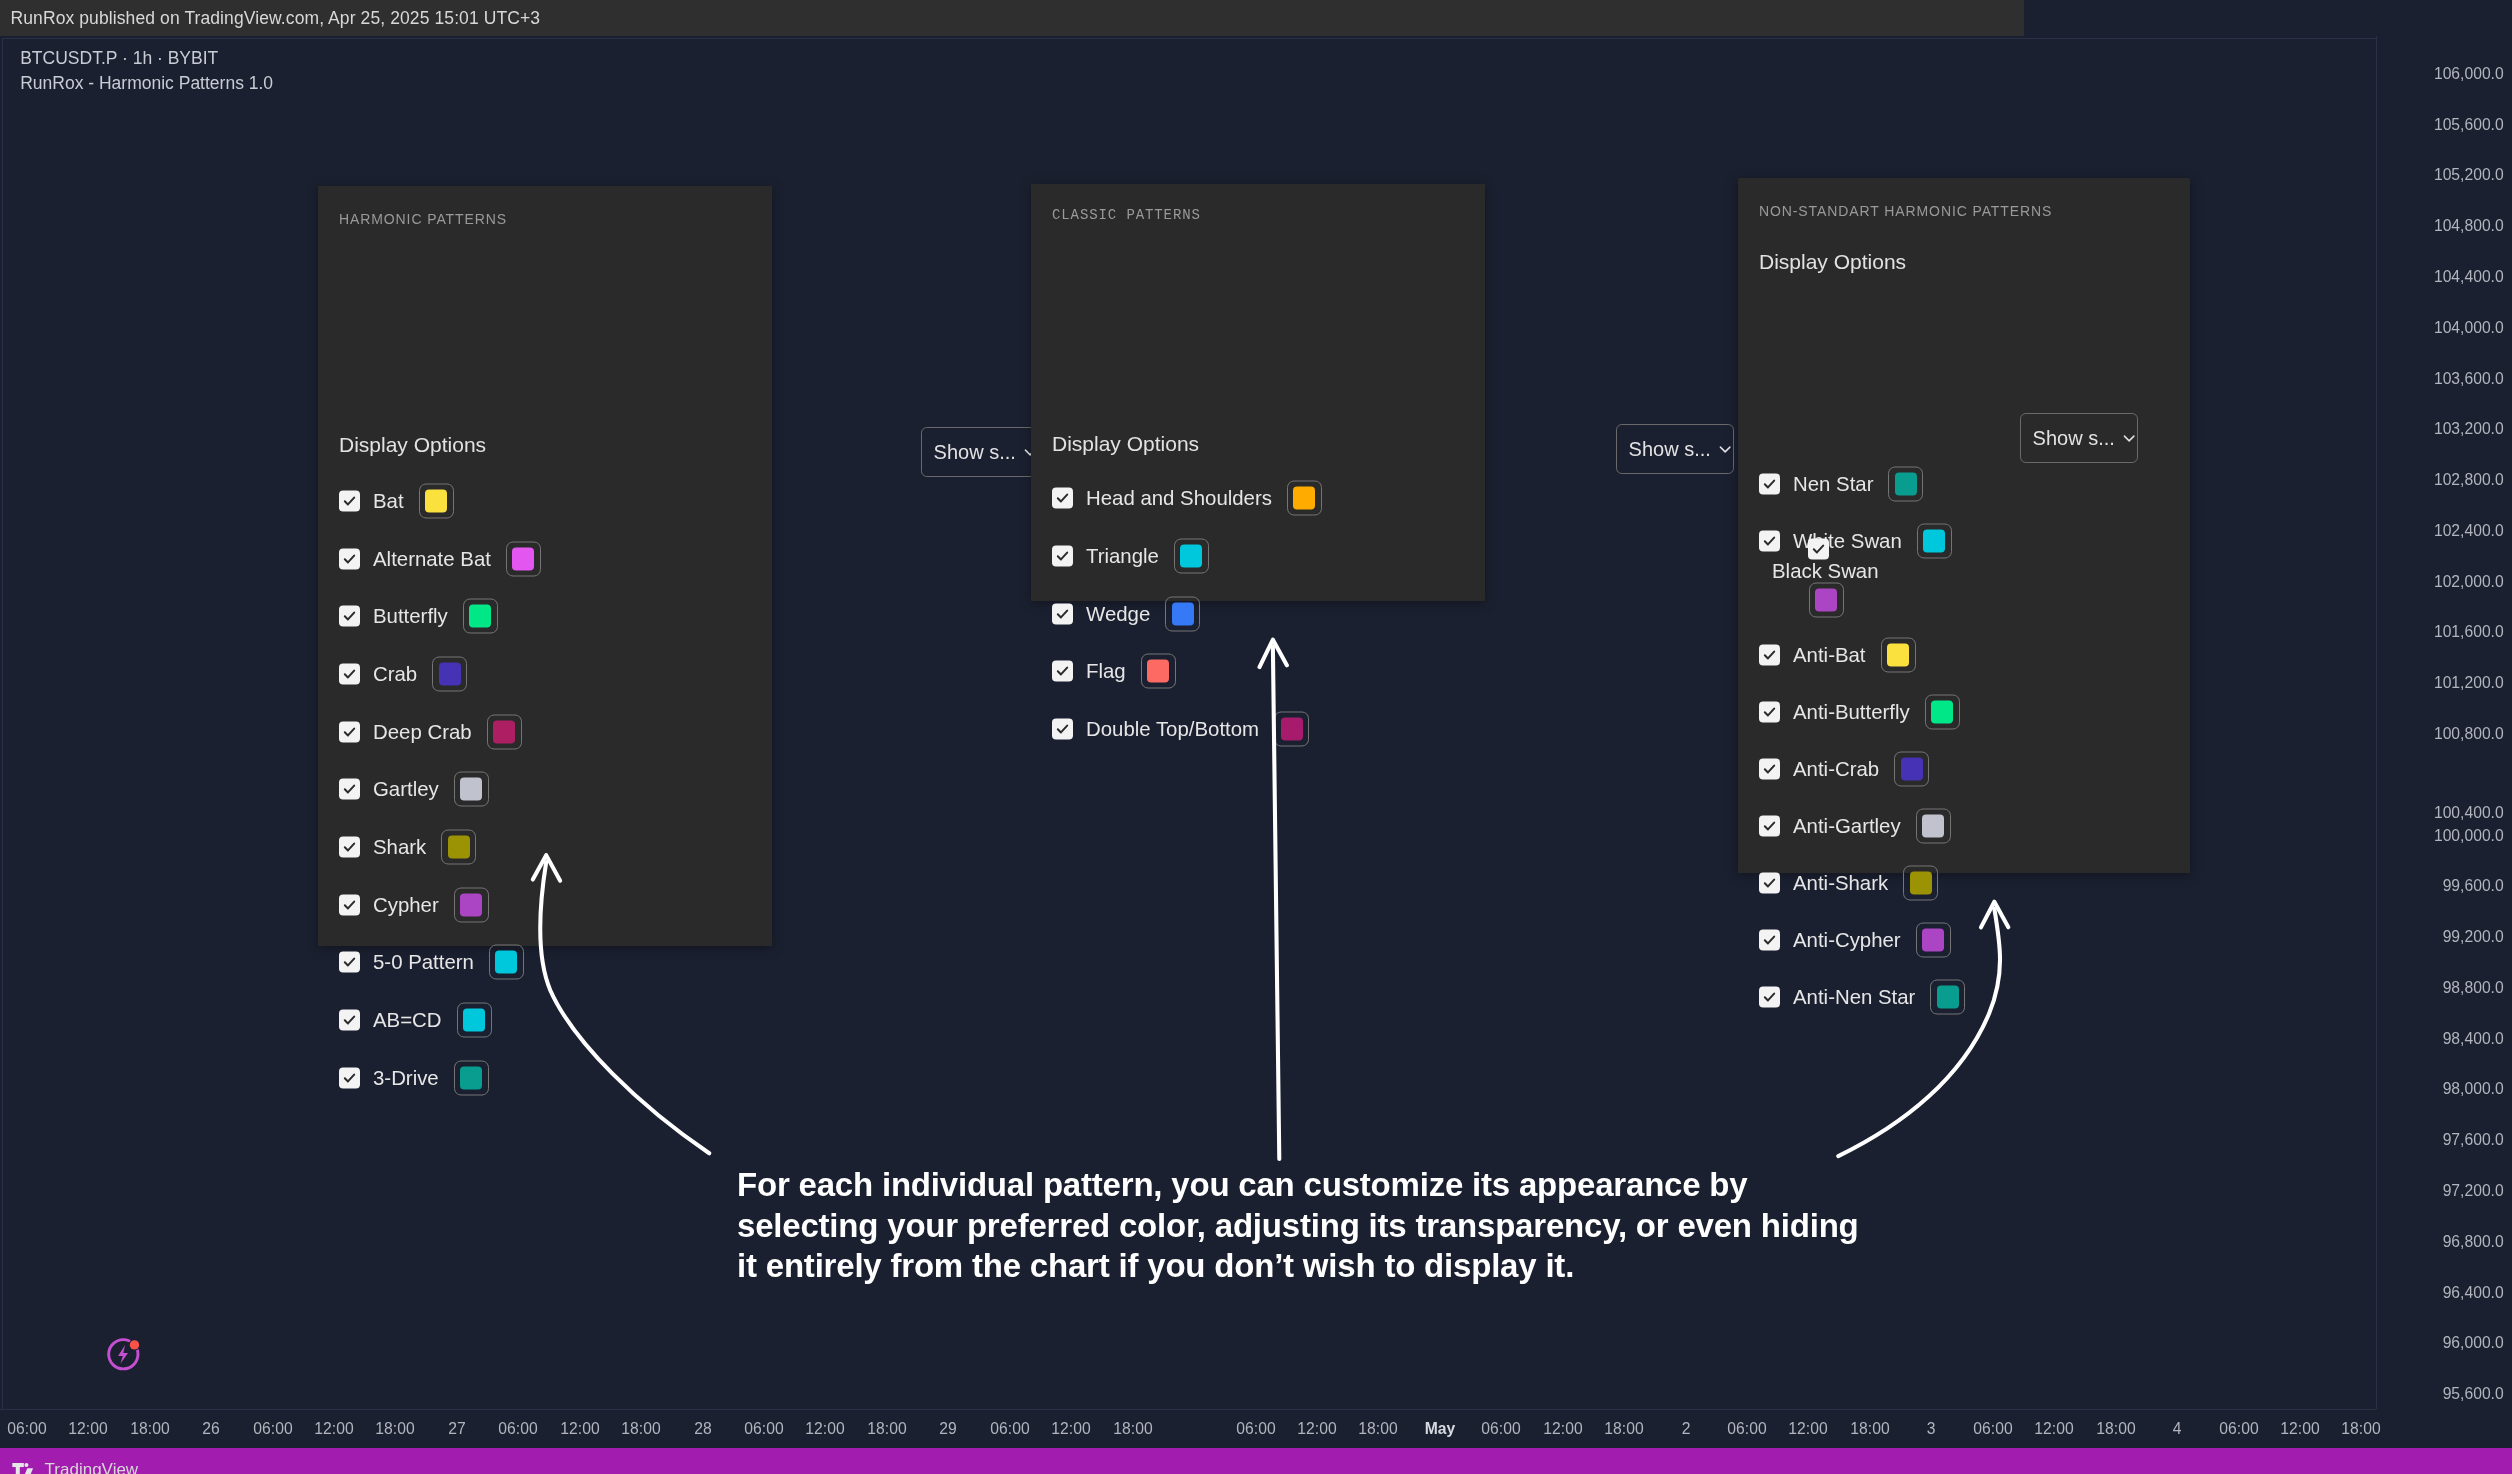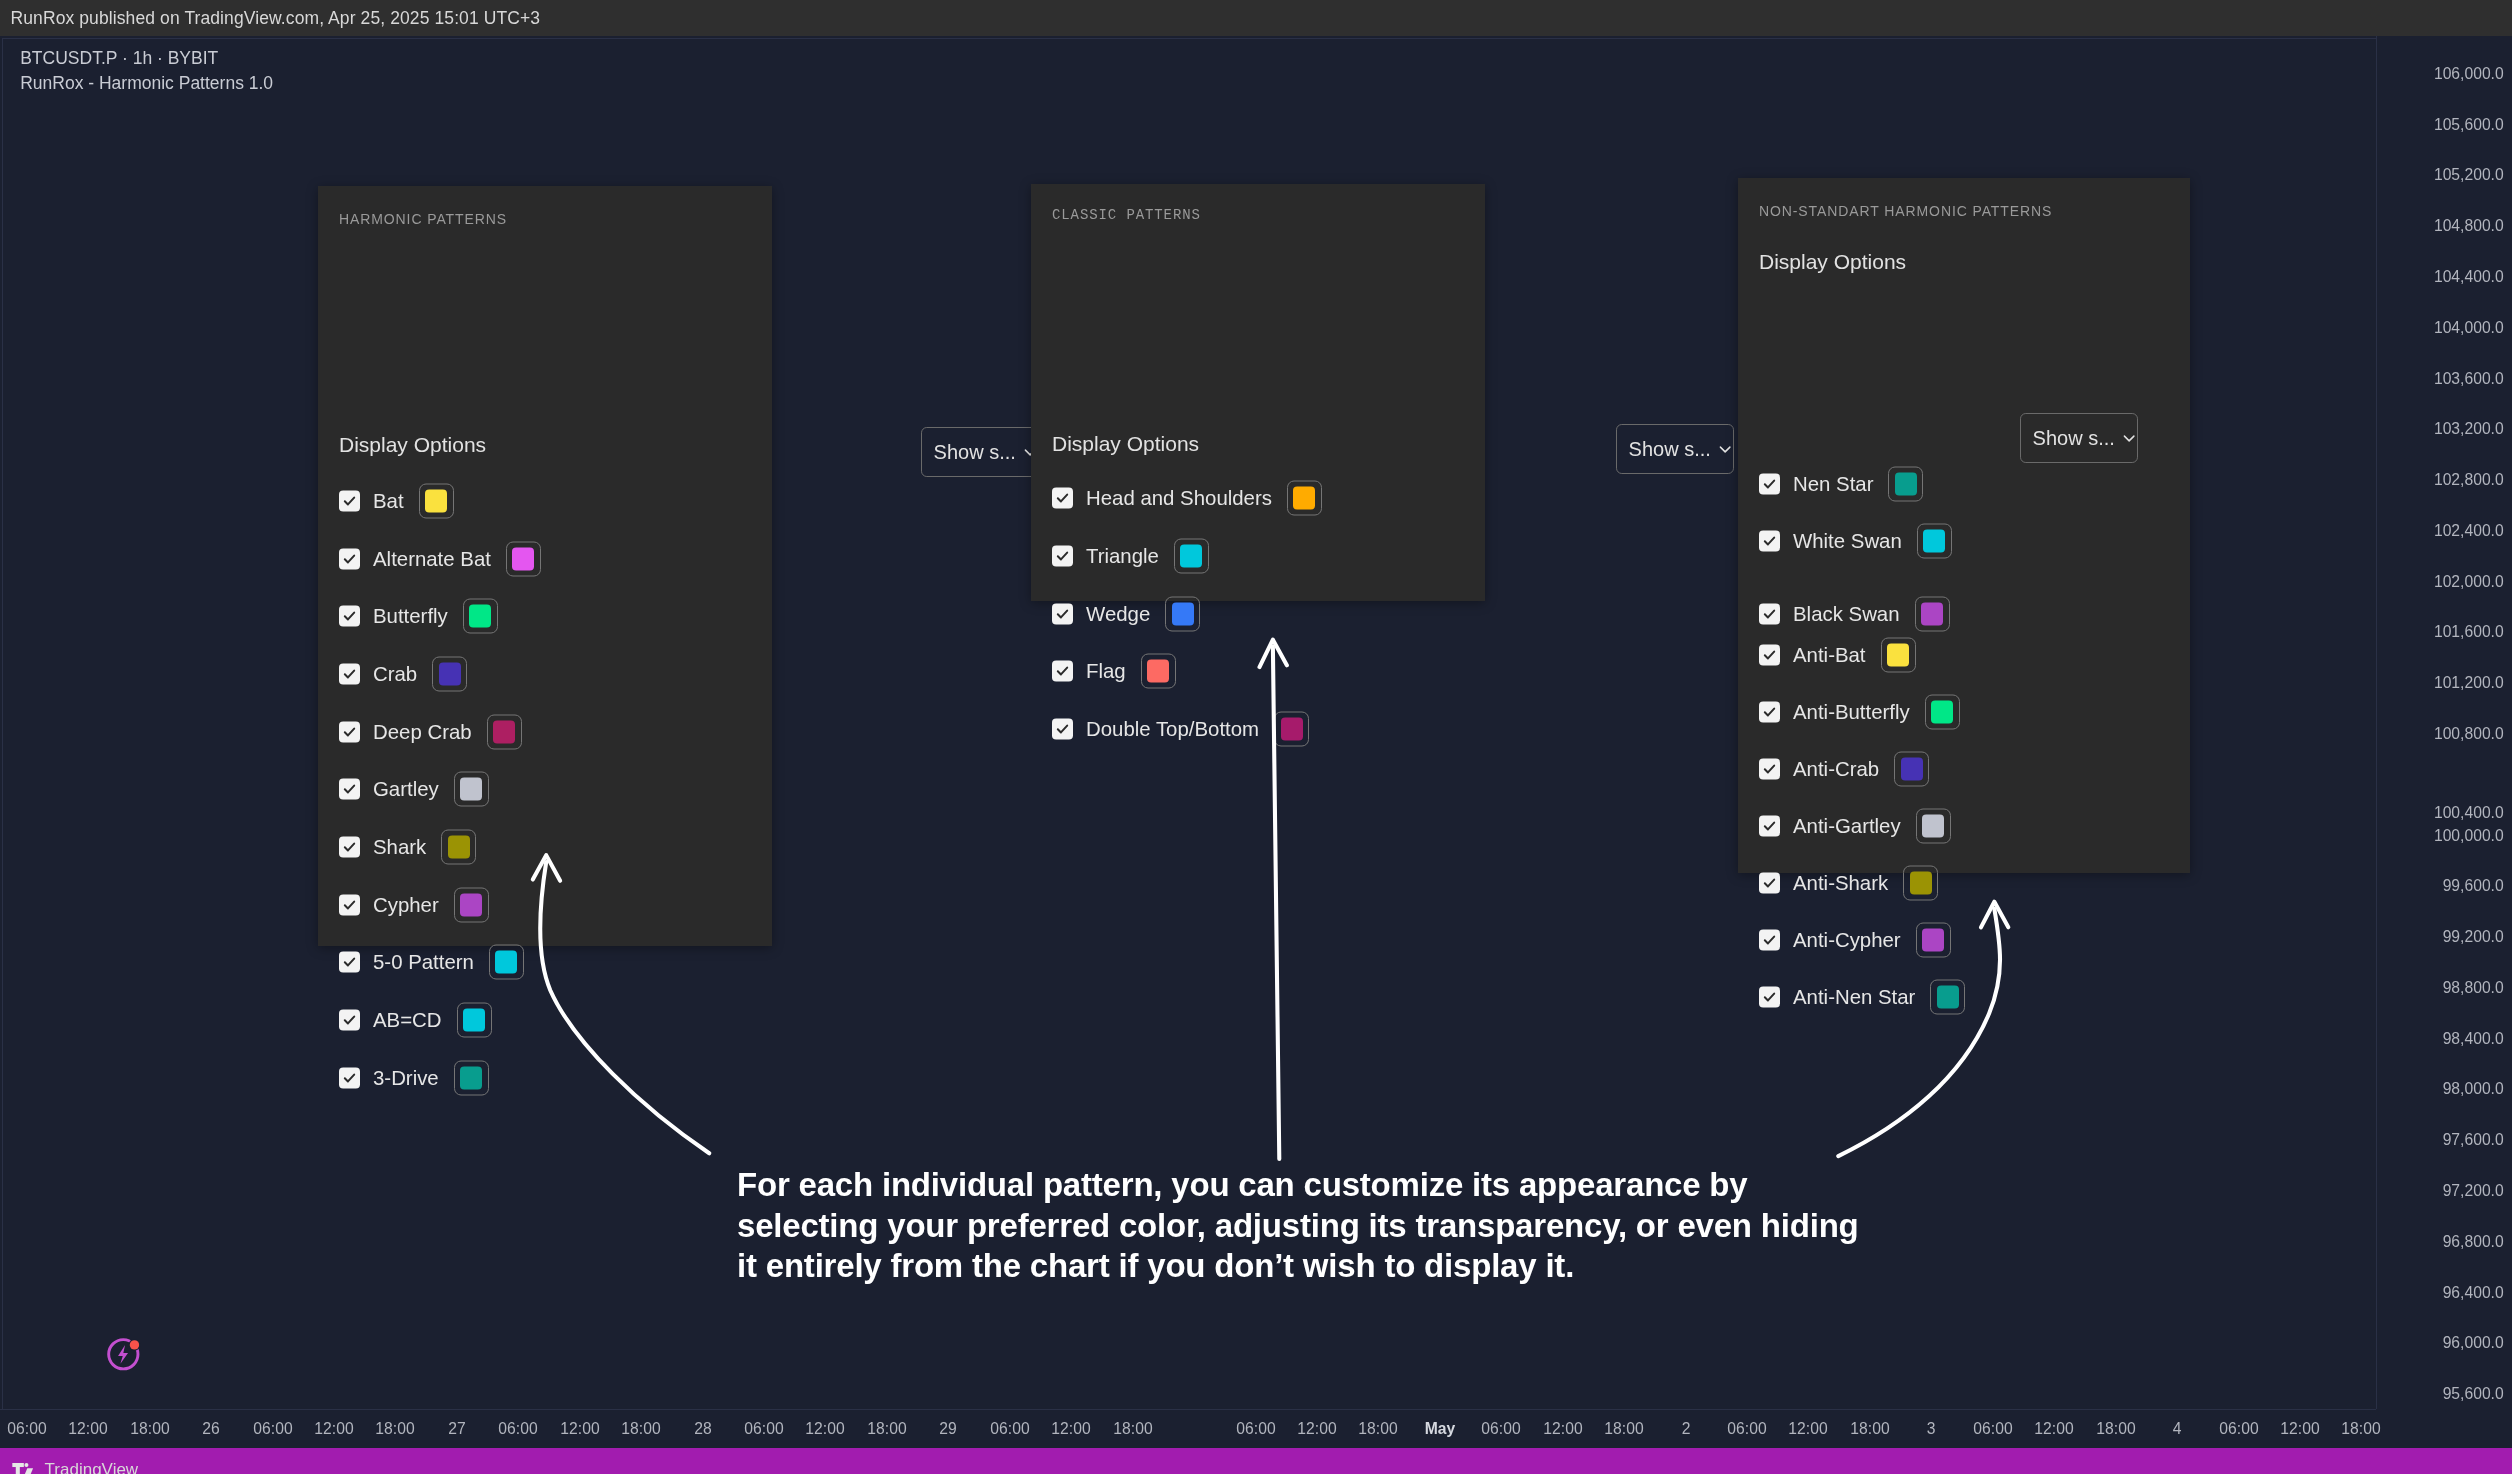--- a/index.html
+++ b/index.html
@@ -6,21 +6,21 @@
   body{
     width:2512px;height:1475px;
     background:#1b2030;
     font-family:"Liberation Sans", sans-serif;
     overflow:hidden;
     position:relative;
   }
 
   
   .publish-bar{
-    position:absolute; left:0; top:0; width:2512px; height:36px;
+    position:absolute; left:0; top:0; width:2024px; height:36px;
     background:#2f2f2f;
     display:flex; align-items:center;
   }
   .publish-bar .txt{
     color:#d8d8d8; font-size:17.5px; margin-left:10.5px; letter-spacing:0.1px;
     white-space:nowrap;
   }
 
   
   .chart-area{
@@ -475,21 +475,21 @@
         <div class="cbx">
           <svg viewBox="0 0 24 24">
             <path d="M4.5 12.5 L9.5 17.5 L19.5 6.5" fill="none" stroke="#2a2a2a" stroke-width="3.2" stroke-linecap="round" stroke-linejoin="round"></path>
           </svg>
         </div>
         <span class="opt-label">White Swan</span>
         <div class="swatch-wrap">
           <div class="swatch" style="background: rgb(0, 200, 220);"></div>
         </div>
       </div>
-      <div class="opt-row" style="left: 21px; top: 436px; transform: translateY(-50%);">
+      <div class="opt-row" style="left: 21px; top: 400px; transform: translateY(-50%); flex-direction: column;">
         <div class="cbx">
           <svg viewBox="0 0 24 24">
             <path d="M4.5 12.5 L9.5 17.5 L19.5 6.5" fill="none" stroke="#2a2a2a" stroke-width="3.2" stroke-linecap="round" stroke-linejoin="round"></path>
           </svg>
         </div>
         <span class="opt-label">Black Swan</span>
         <div class="swatch-wrap">
           <div class="swatch" style="background: rgb(171, 69, 196);"></div>
         </div>
       </div>

